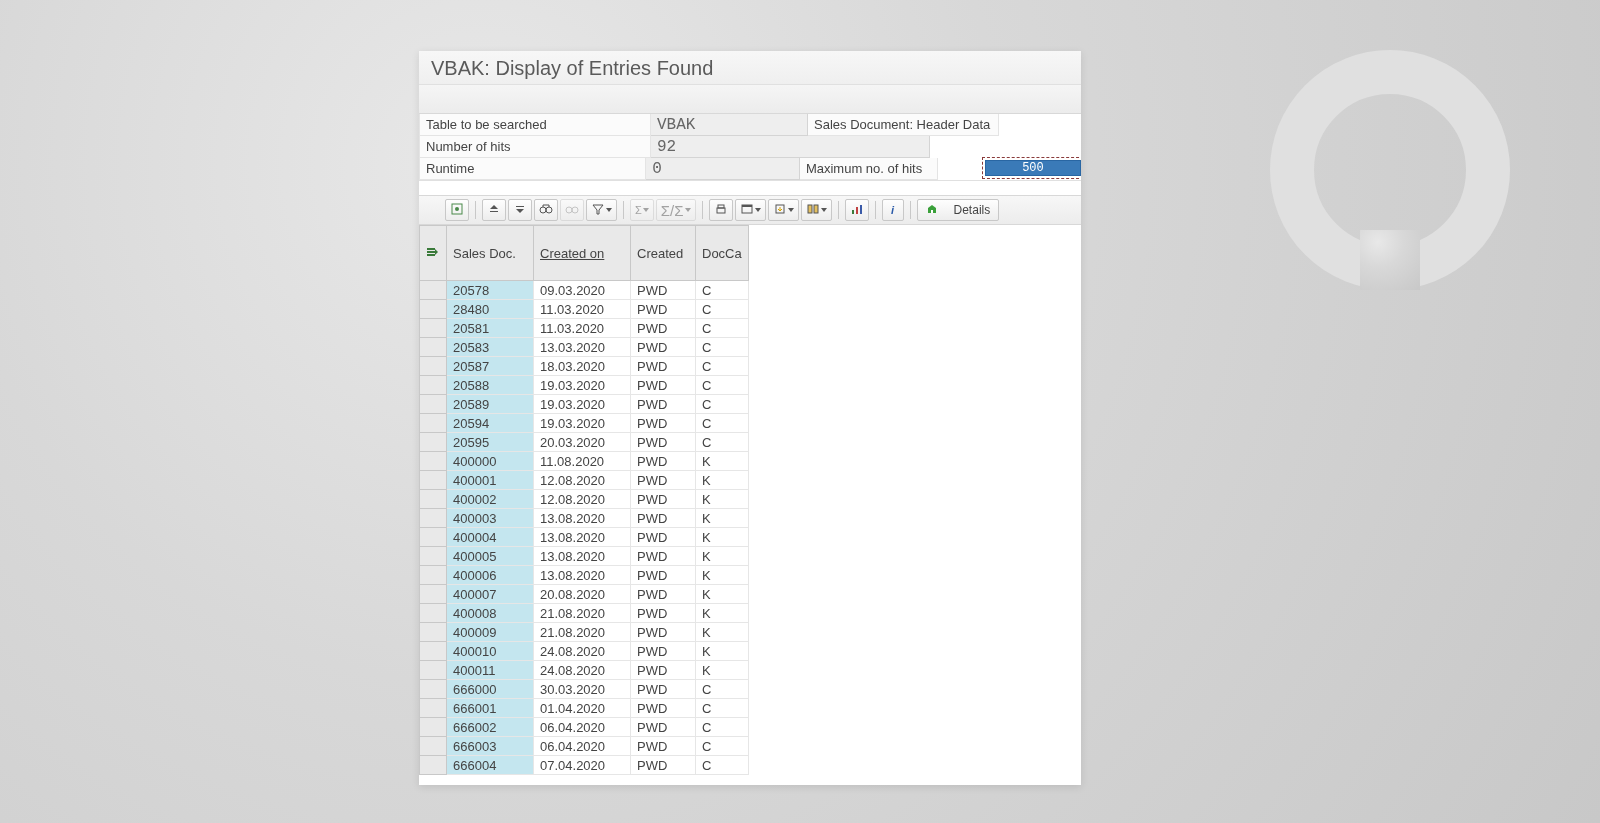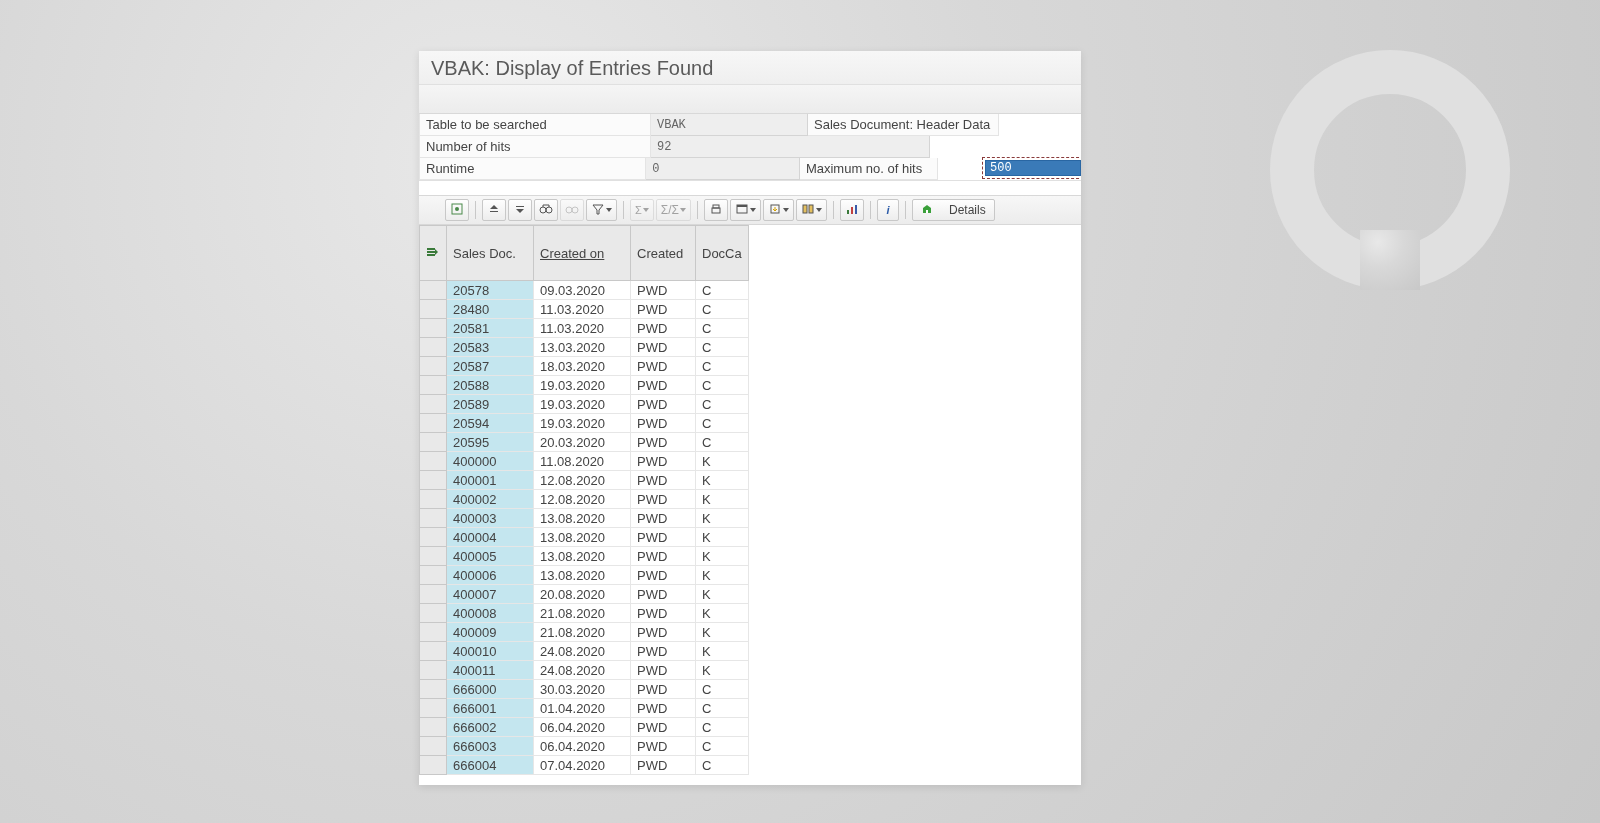--- a/index.html
+++ b/index.html
@@ -102,21 +102,21 @@
     width: 144px;
     padding: 2px 6px;
     border: 1px solid #d4d4d4;
     border-top: none;
     border-left: none;
     background: #eeeeee;
     color: #666;
     display: flex;
     align-items: center;
     font-family: 'Courier New', monospace;
-    font-size: 12px;
+    font-size: 16px;
   }
   .crit-desc {
     width: 178px;
     padding: 2px 6px;
     border: 1px solid #e4e4e4;
     border-top: none;
     border-left: none;
     background: #fbfbfb;
     display: flex;
     align-items: center;
@@ -130,20 +130,21 @@
     box-sizing: border-box;
     width: 96px;
     border: 1px solid #2966a3;
     outline: 1px dashed #8a3a3a;
     outline-offset: 2px;
     font-family: 'Courier New', monospace;
     font-size: 12px;
     padding: 0 4px;
     color: #fff;
     background: #3a7ab8;
+    text-align: center;
   }
   .max-hits-input::selection { background:#3a7ab8; color:#fff; }
 
   .alv-toolbar {
     background: linear-gradient(#f7f7f7, #ececec);
     border-top: 1px solid #d8d8d8;
     border-bottom: 1px solid #d8d8d8;
     padding: 3px 6px 3px 26px;
     display: flex;
     align-items: center;
@@ -326,21 +327,21 @@
             <path d="M2 3h10L8 8v4H6V8z" fill="none" stroke="#555"></path>
           </svg></span>
         <span class="tri"></span>
       </button>
     <div class="sep"></div>
     <button class="alv-btn disabled">
         <span>Σ</span>
         <span class="tri"></span>
       </button>
     <button class="alv-btn disabled">
-        <span style="font-size:12px">Σ/Σ</span>
+        <span style="font-size:15px">Σ/Σ</span>
         <span class="tri"></span>
       </button>
     <div class="sep"></div>
     <button class="alv-btn">
         <span><svg viewBox="0 0 14 14">
             <rect x="3" y="6" width="8" height="5" fill="none" stroke="#555"></rect>
             <rect x="4" y="3" width="6" height="3" fill="none" stroke="#555"></rect>
           </svg></span>
       </button>
     <button class="alv-btn">

